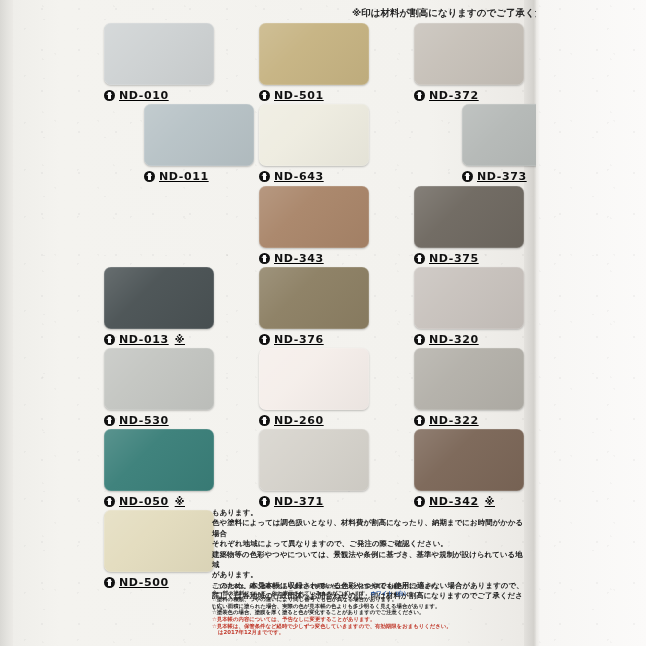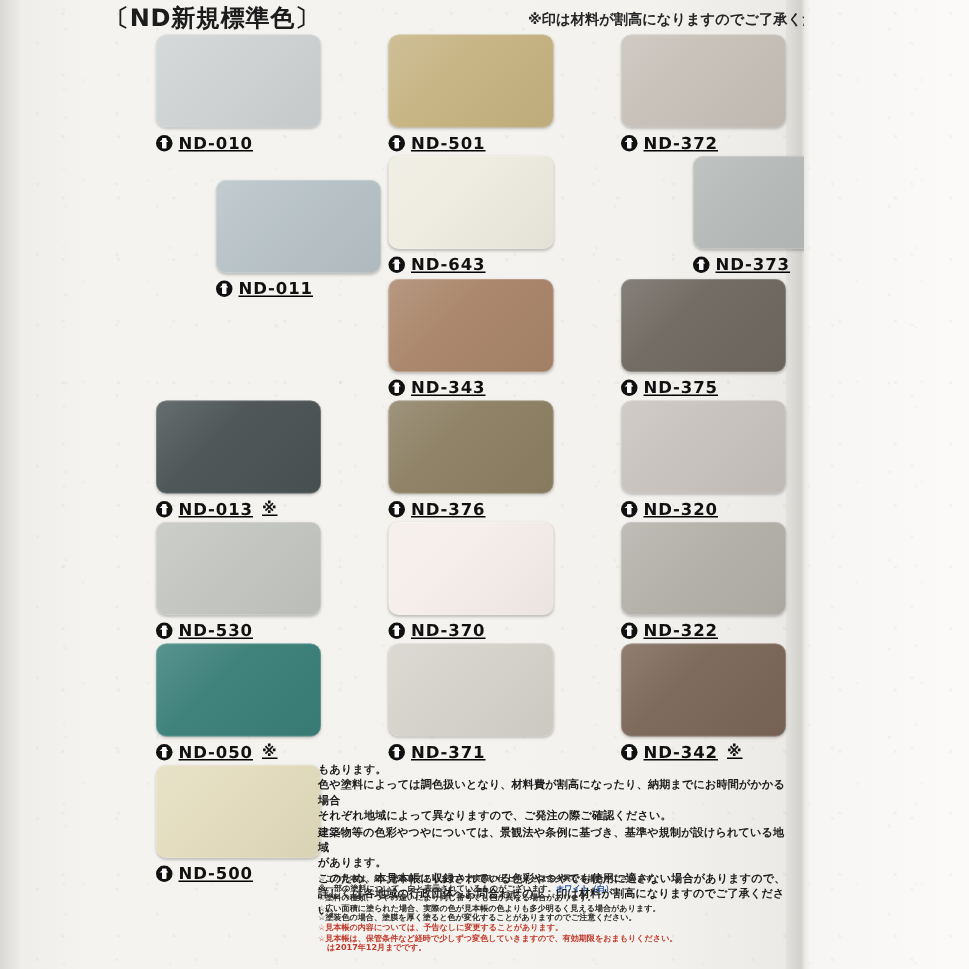--- a/index.html
+++ b/index.html
@@ -112,32 +112,31 @@
   .red-row{color:#c0392b !important;}
 </style>
 </head>
 <body>
 
 <div id="page">
   <div id="sheet">
     <div class="binding"></div>
     <div class="rightedge"></div>
 
-    <div class="title">〔ND新規標準色〕</div>
     <div class="note-top">※印は材料が割高になりますのでご了承ください。</div>
 
     <div class="grid" id="grid">
         <div class="cell" style="left: 104px; top: 23px;">
           <div class="chip" style="background: rgb(206, 210, 211);"></div>
           <div class="lbl">
             <span class="bullet"></span>
             <span>ND-010</span>
           </div>
         </div>
-        <div class="cell" style="left: 104px; top: 120px; padding-left: 40px;">
+        <div class="cell" style="left: 104px; top: 104px; padding-left: 40px;">
           <div class="chip" style="background: rgb(183, 194, 198);"></div>
           <div class="lbl">
             <span class="bullet"></span>
             <span>ND-011</span>
           </div>
         </div>
         <div class="cell" style="left: 104px; top: 267px;">
           <div class="chip" style="background: rgb(74, 82, 84);"></div>
           <div class="lbl">
             <span class="bullet"></span>
@@ -192,21 +191,21 @@
           <div class="chip" style="background: rgb(140, 127, 99);"></div>
           <div class="lbl">
             <span class="bullet"></span>
             <span>ND-376</span>
           </div>
         </div>
         <div class="cell" style="left: 259px; top: 348px;">
           <div class="chip" style="background: rgb(245, 238, 234);"></div>
           <div class="lbl">
             <span class="bullet"></span>
-            <span>ND-370</span>
+            <span>ND-260</span>
           </div>
         </div>
         <div class="cell" style="left: 259px; top: 429px;">
           <div class="chip" style="background: rgb(213, 210, 203);"></div>
           <div class="lbl">
             <span class="bullet"></span>
             <span>ND-371</span>
           </div>
         </div>
         <div class="cell" style="left: 414px; top: 23px;">

